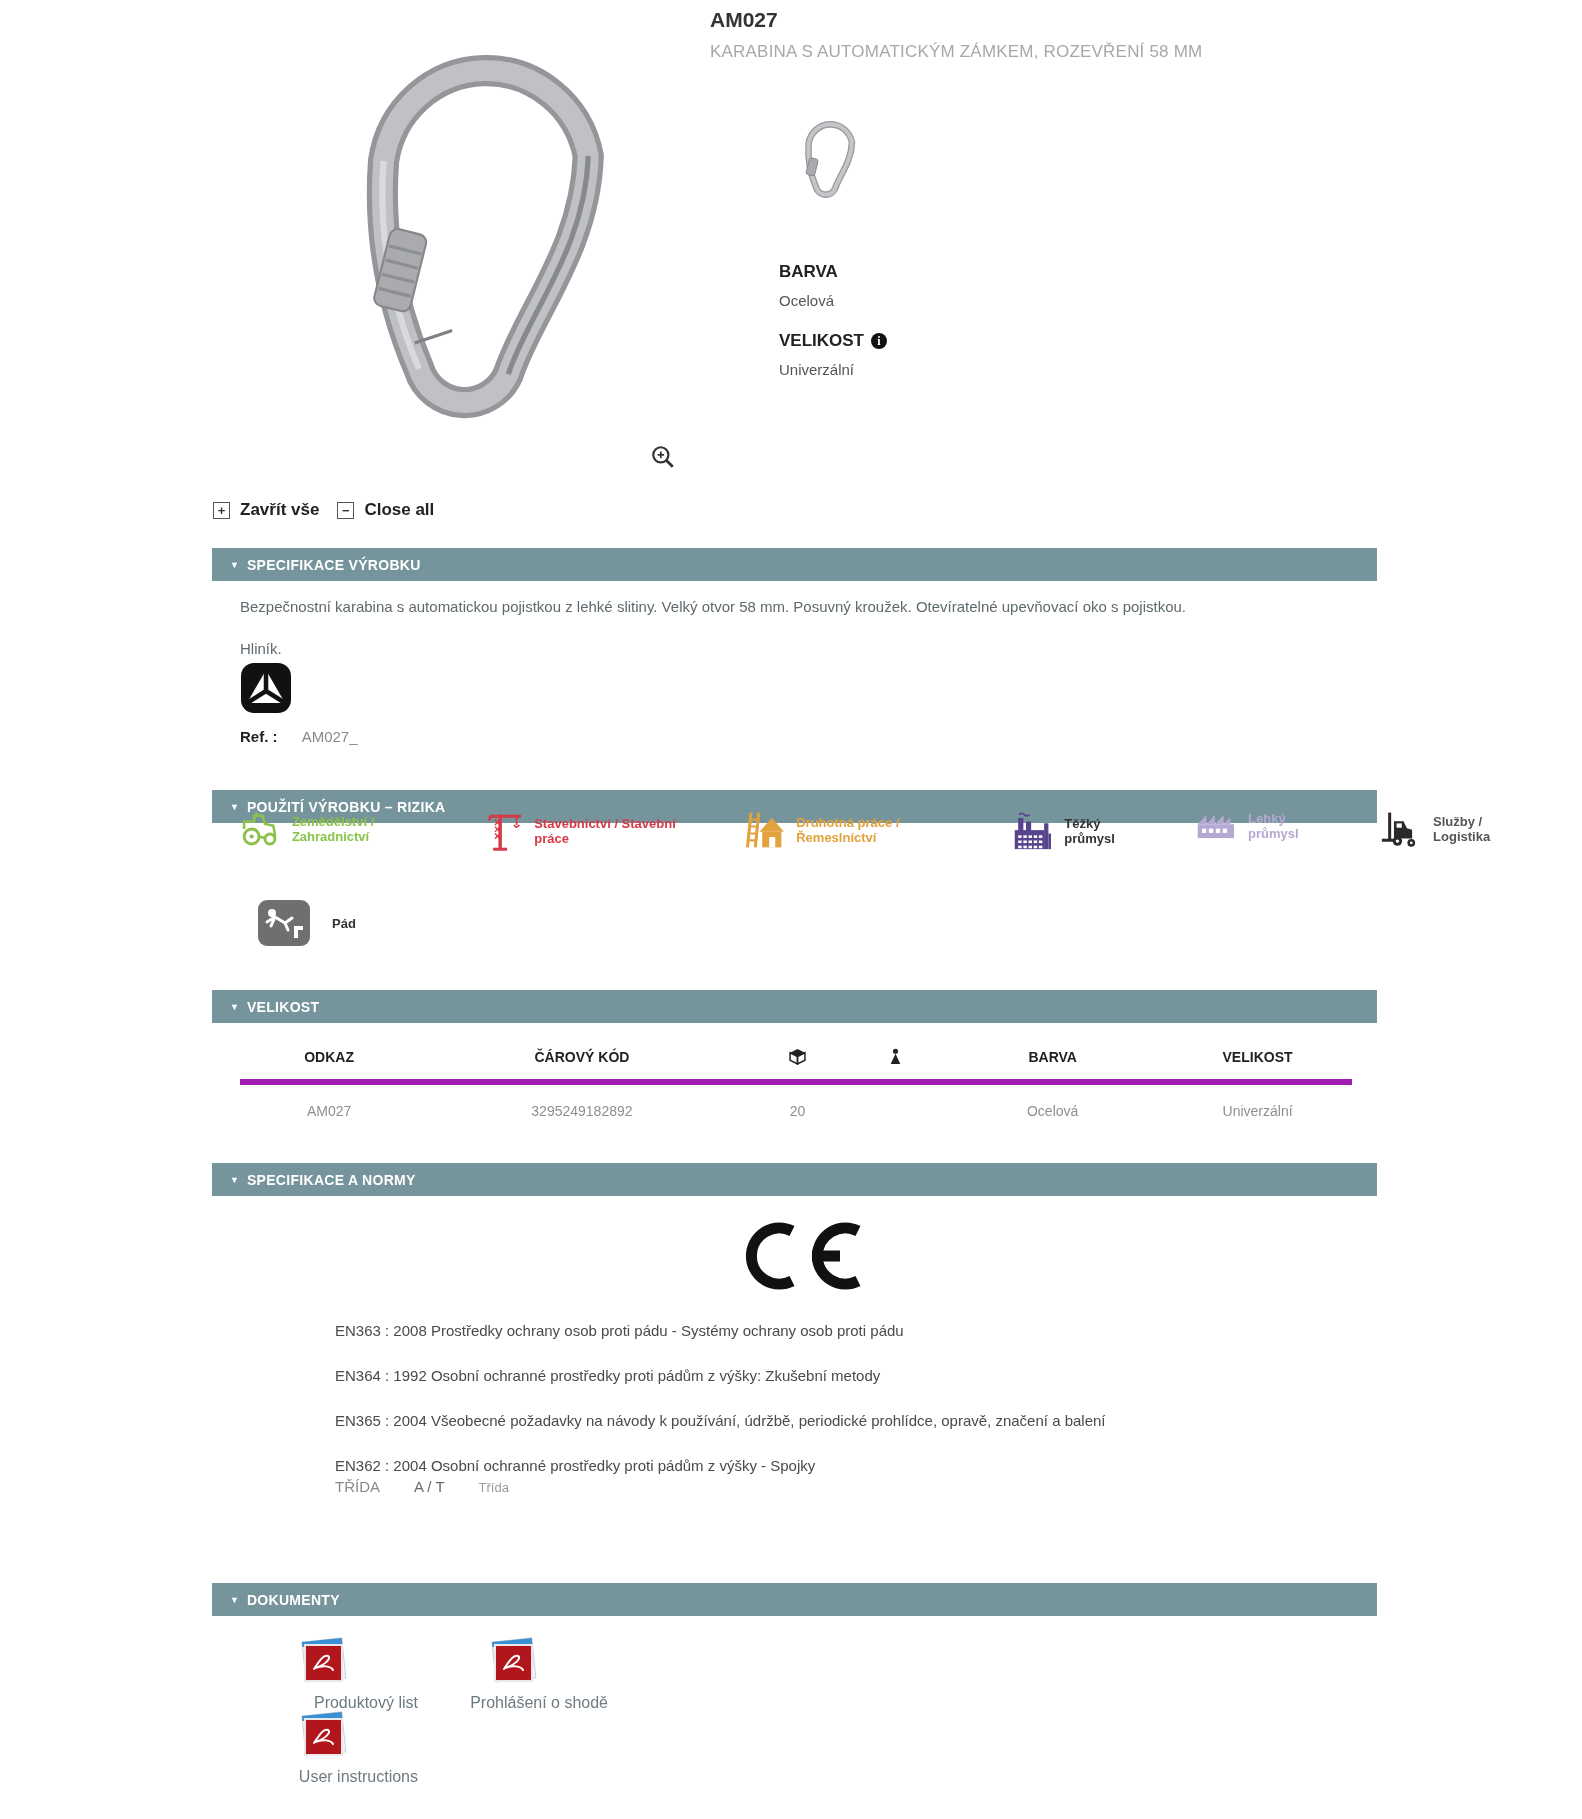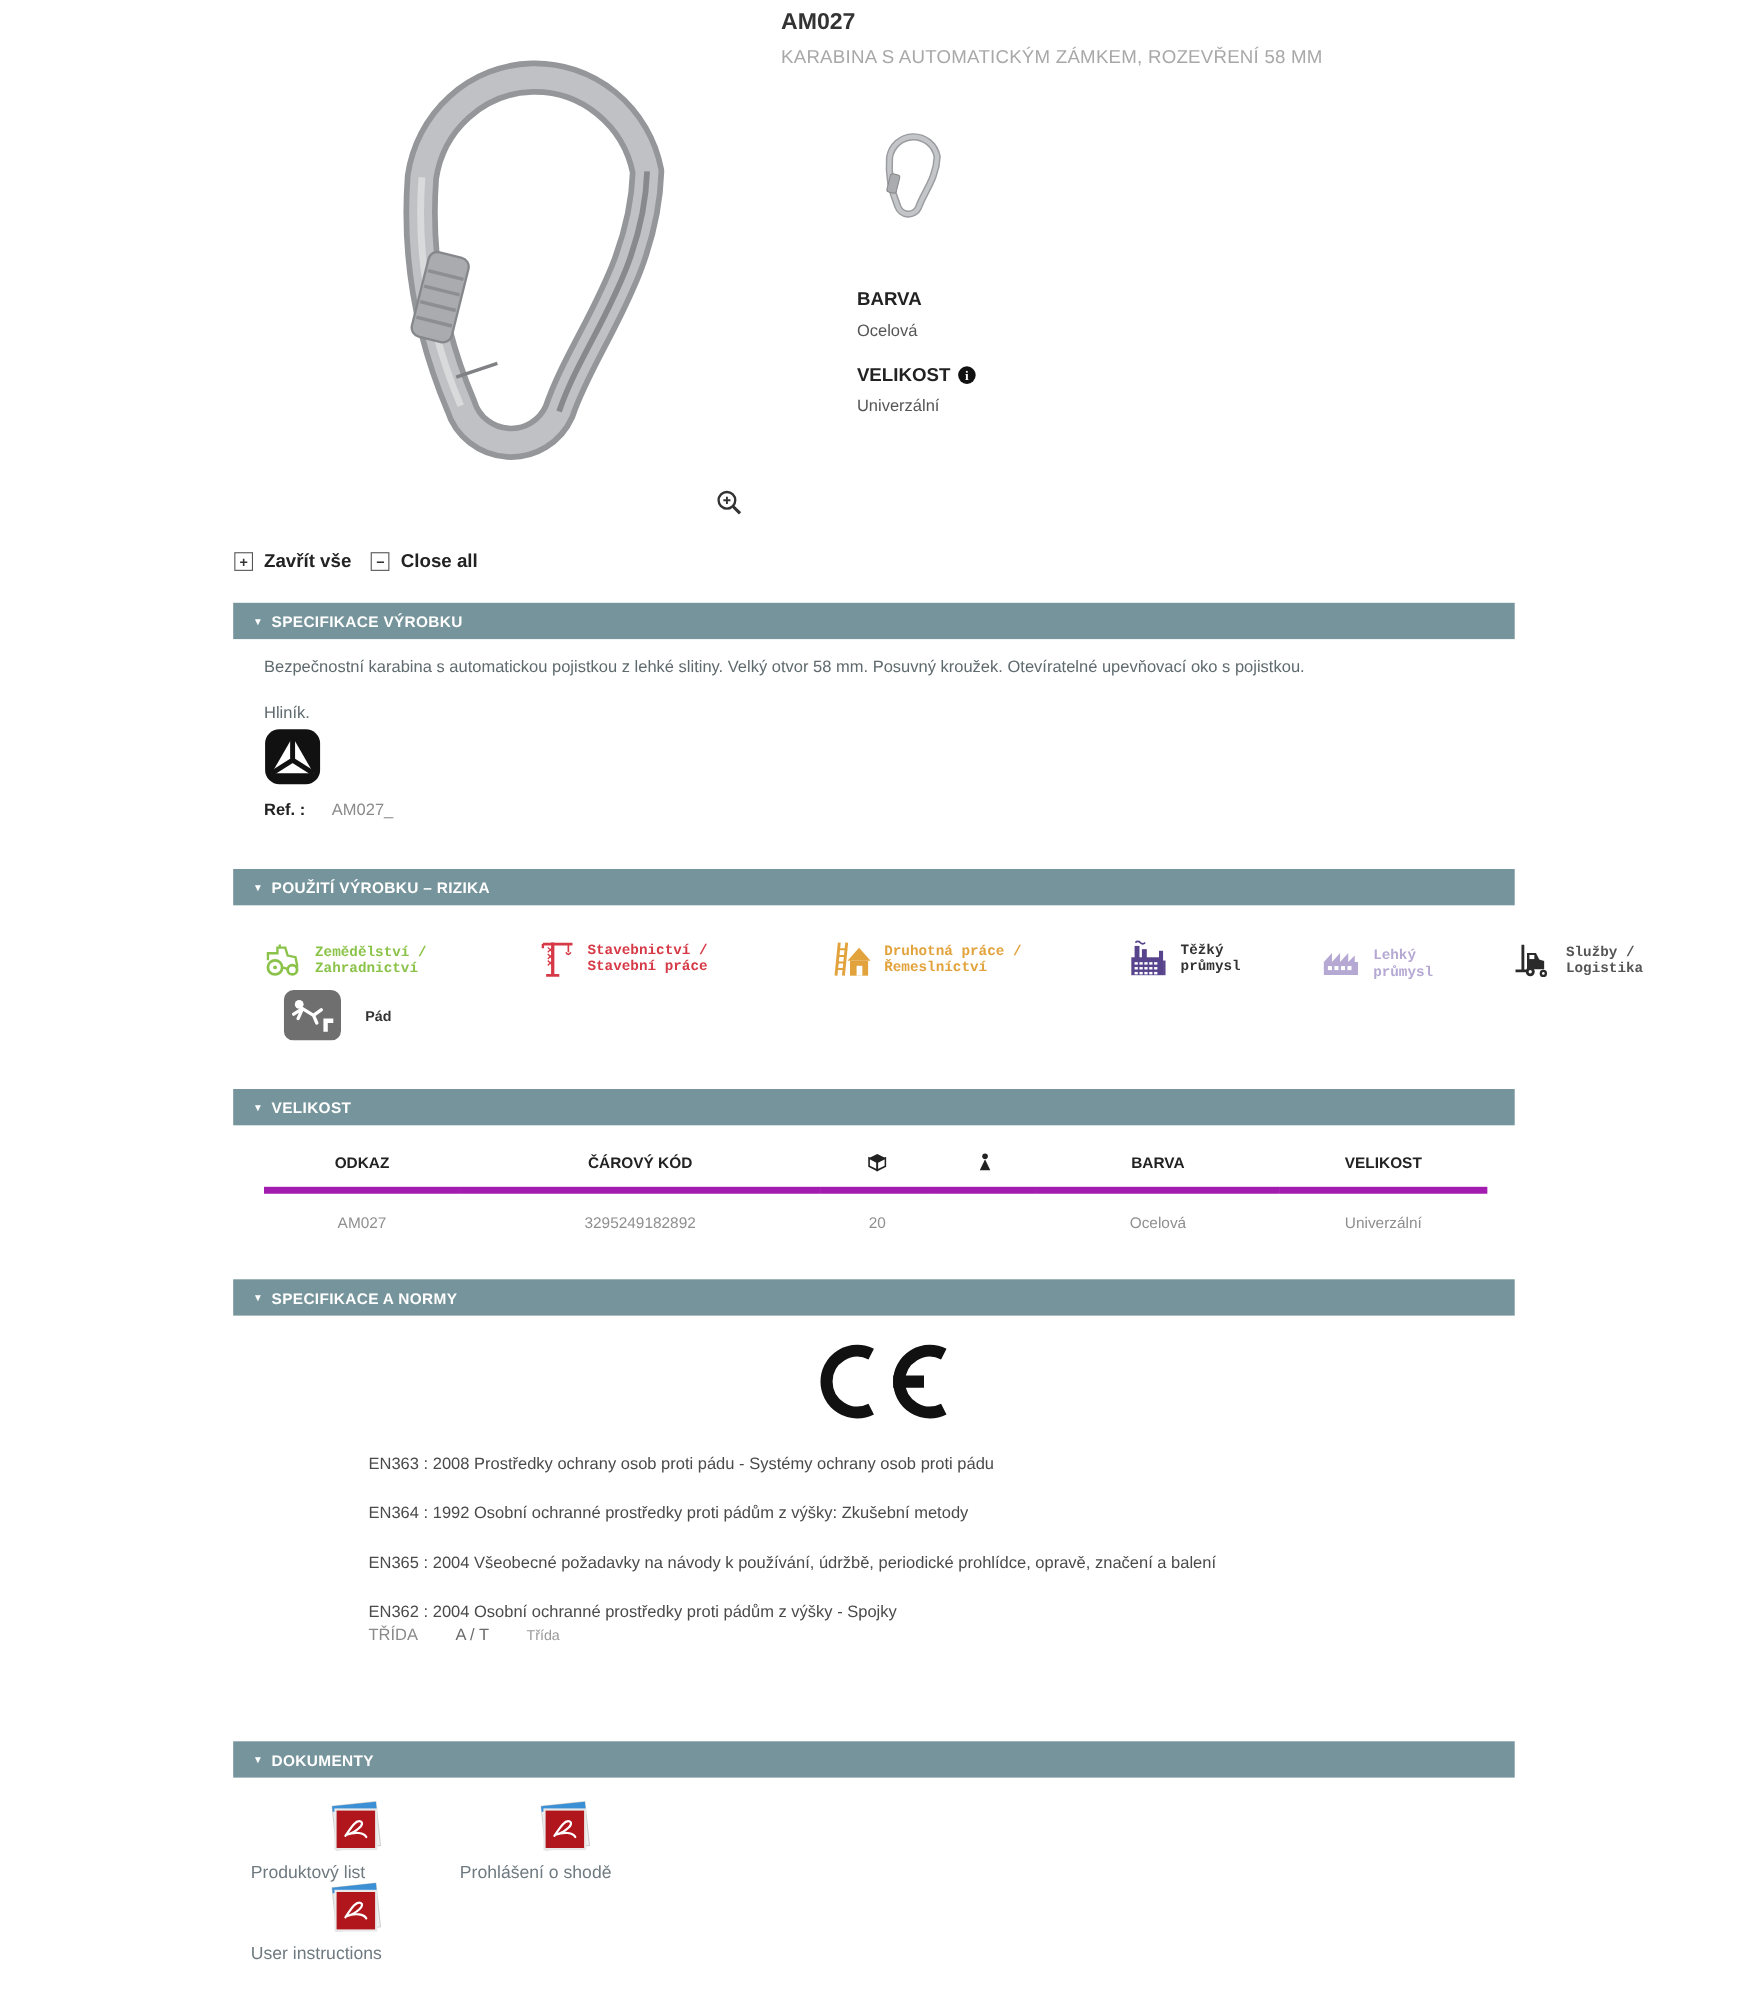--- a/index.html
+++ b/index.html
@@ -36,21 +36,21 @@
 
   
   .spec-desc{position:absolute;left:240px;top:598px;width:1120px;font-size:15px;color:#5f6a6e;}
   .spec-material{position:absolute;left:240px;top:640px;font-size:15px;color:#5f6a6e;}
   .brand-logo{position:absolute;left:240px;top:662px;width:52px;height:52px;cursor:pointer;}
   .ref-line{position:absolute;left:240px;top:728px;font-size:15px;}
   .ref-line .ref-label{font-weight:bold;color:#222;}
   .ref-line .ref-value{color:#8a8a8a;margin-left:20px;}
 
   
-  .usage-row{position:absolute;left:240px;top:848px;display:flex;align-items:flex-end;font-family:Liberation Mono, monospace;}
+  .usage-row{position:absolute;left:240px;top:808px;display:flex;align-items:flex-start;}
   .usage-item{display:flex;align-items:center;gap:12px;margin-right:54px;}
   .usage-item .u-label{font-size:13px;font-weight:bold;}
   .c-green{color:#8bc34a;} .c-red{color:#d63a47;} .c-orange{color:#e2a23c;}
   .c-dark{color:#333333;} .c-lpurple{color:#b5a8d2;} .c-gray{color:#555555;}
   .risk-row{position:absolute;left:258px;top:900px;display:flex;align-items:center;gap:22px;}
   .risk-row .u-label{font-size:13px;font-weight:bold;color:#333;}
 
   
   .ref-table{position:absolute;left:240px;top:1036px;width:1112px;border-collapse:collapse;table-layout:fixed;}
   .ref-table th{font-size:14px;font-weight:bold;color:#222;padding:12px 4px 14px 4px;text-align:center;
@@ -59,21 +59,21 @@
   .col-1{width:16%;} .col-2{width:30%;} .col-3{width:9%;} .col-4{width:8%;} .col-5{width:20%;} .col-6{width:17%;}
 
   
   .ce-mark{position:absolute;left:742px;top:1218px;cursor:default;}
   .standard-line{position:absolute;left:335px;width:1000px;font-size:15px;color:#4a4a4a;}
   .class-line{position:absolute;left:335px;top:1478px;font-size:15px;color:#8a8a8a;display:flex;gap:34px;align-items:baseline;}
   .class-line .class-value{color:#6a6a6a;}
   .class-line .class-note{color:#9a9a9a;font-size:13px;}
 
   
-  .doc-item{position:absolute;width:190px;text-align:left;cursor:pointer;}
+  .doc-item{position:absolute;width:190px;text-align:right;cursor:pointer;}
   .doc-item .doc-label{display:block;margin-top:8px;font-size:16px;color:#6e7a80;}
 
   svg{display:block;}
 </style>
 </head>
 <body>
 
 <div class="page">
 
   <div class="product-photo">

